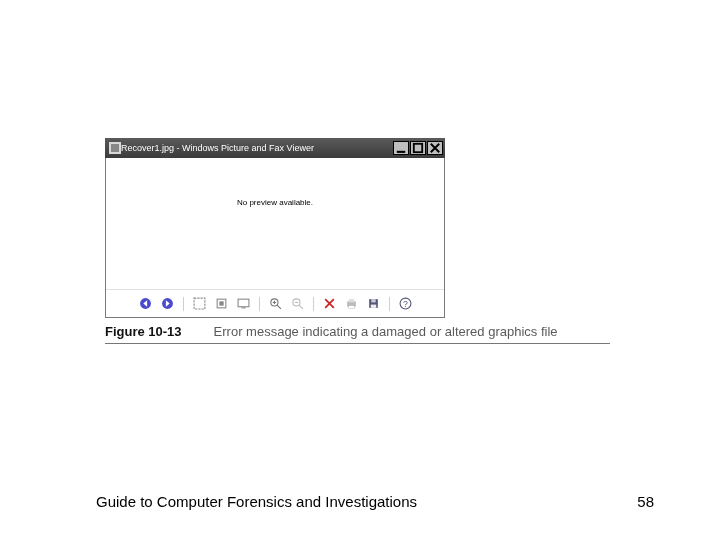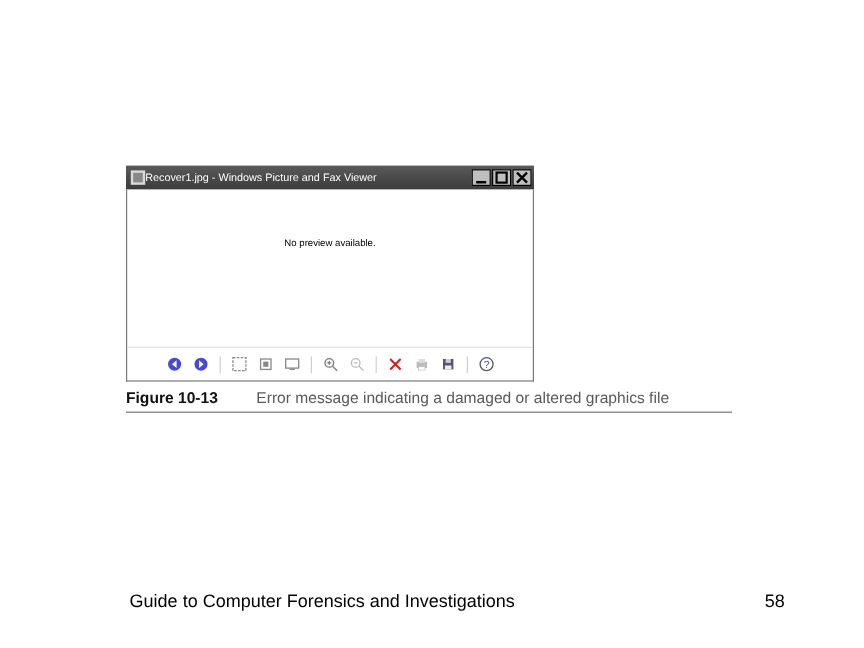--- a/index.html
+++ b/index.html
@@ -19,21 +19,21 @@
   .preview-area { flex:1; display:flex; align-items:flex-start; justify-content:center; padding-top: 40px; }
   .preview-text { font-size: 8px; color:#000; }
   .toolbar { height: 28px; display:flex; align-items:center; justify-content:center; gap: 9px; border-top: 1px solid #e0e0e0; }
   .tb-icon { width: 13px; height: 13px; display:flex; align-items:center; justify-content:center; color:#5a5a5a; }
   .tb-icon svg { width: 13px; height: 13px; display:block; }
   .sep { width:1px; height:14px; background:#cfcfcf; }
   .caption-row { display:flex; align-items:flex-end; gap: 14px; margin-top: 6px; font-size: 13px; color:#333; }
   .caption-num { font-weight: bold; color:#111; }
   .caption-text { color:#5a5a5a;padding-left:18px; }
   .hr { border: none; border-top: 1px solid #777; margin-top: 4px; width: 505px; }
-  .footer-left { position:absolute; left: 108px; bottom: 30px; font-size: 15px; color:#000; }
+  .footer-left { position:absolute; left: 96px; bottom: 30px; font-size: 15px; color:#000; }
   .footer-right { position:absolute; right: 66px; bottom: 30px; font-size: 15px; color:#000; }
 </style>
 </head>
 <body>
 
 <div class="slide">
 
 
   <div class="figure-wrap">
     <div class="window">

